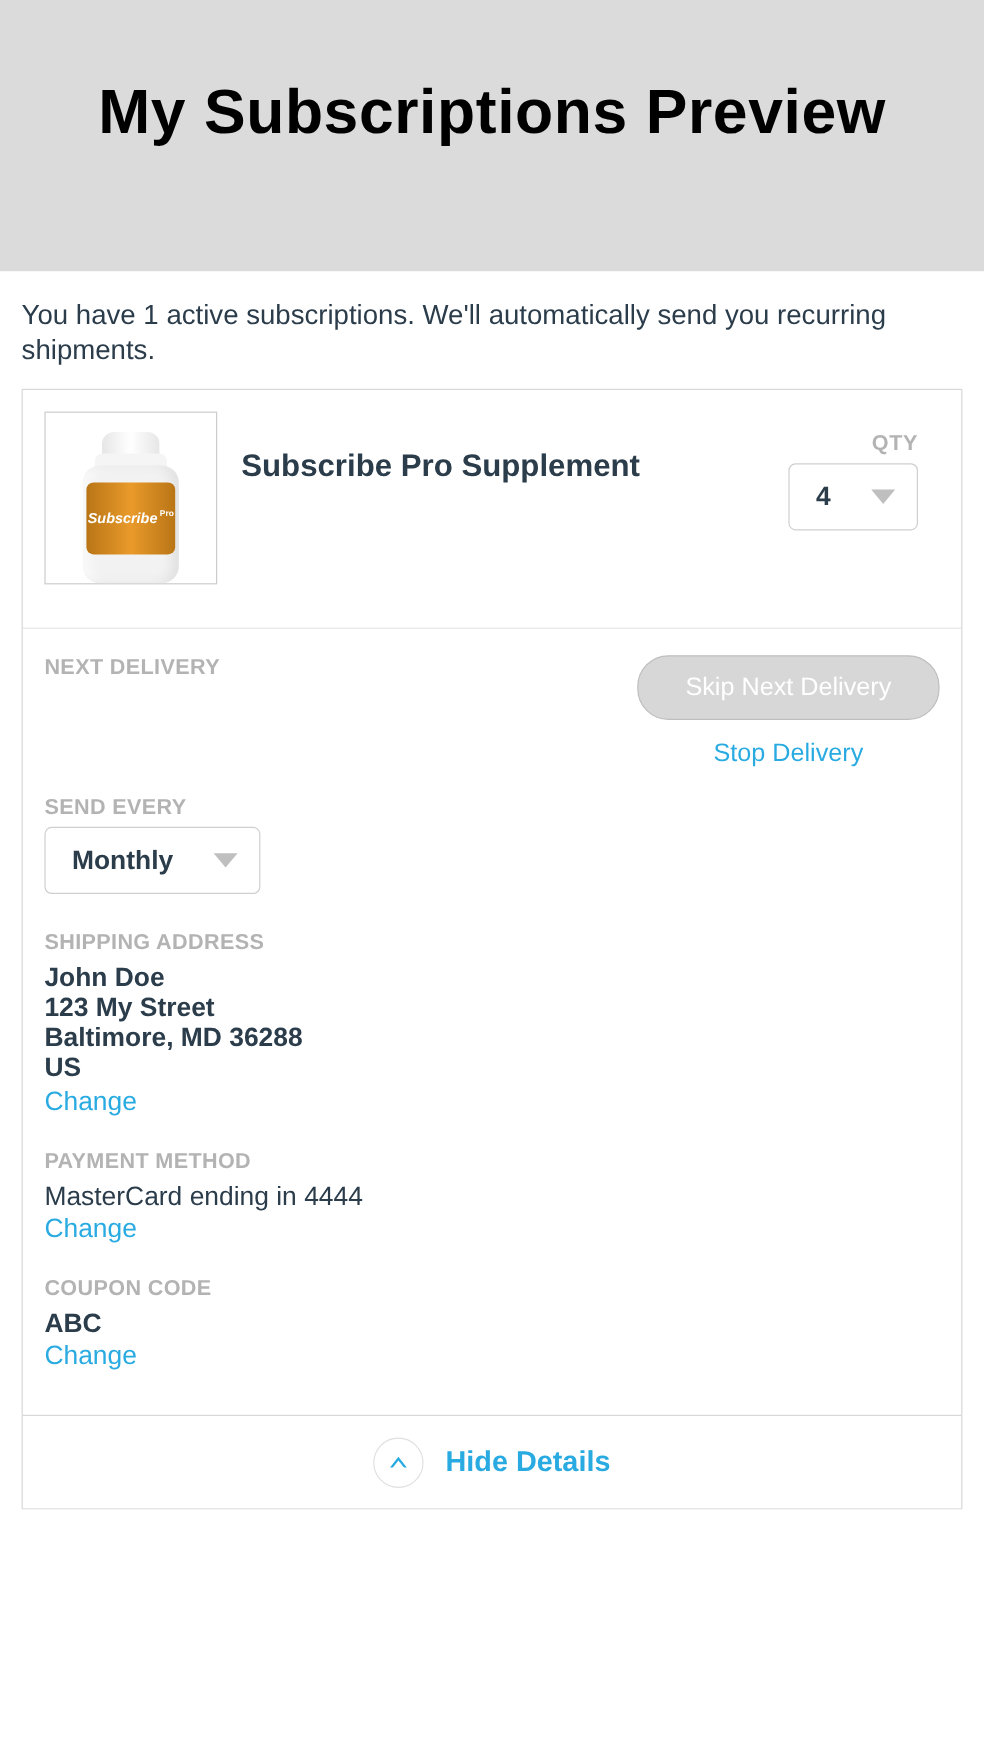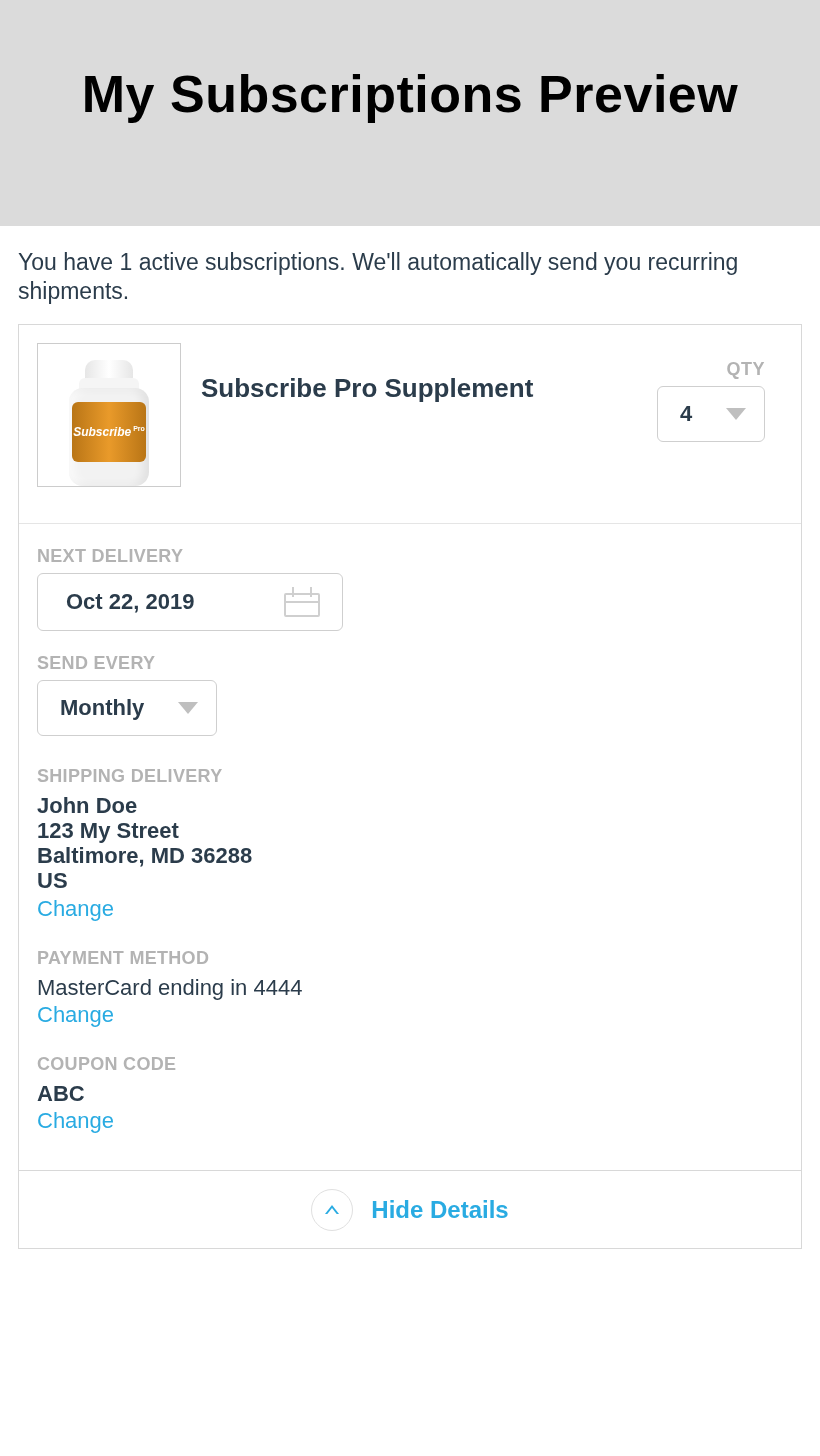--- a/index.html
+++ b/index.html
@@ -82,43 +82,40 @@
       <div class="select-like qty-select">
         <span>4</span>
         <span class="caret"></span>
       </div>
     </div>
   </div>
 
   <div class="delivery-row">
     <div class="date-wrap">
       <div class="section-label">NEXT DELIVERY</div>
-      <div class="date-input">
-        <span class="date-text">Oct 22, 2019</span>
-        <span class="calendar-icon">
-          <span class="box"></span>
-            <span class="line"></span>
-            <span class="ring1"></span>
-            <span class="ring2"></span>
-        </span>
+    </div>
+    <div class="skip-col">
+      <div class="skip-btn">
+        <span>Skip Next Delivery</span>
       </div>
+      <div class="stop-link">Stop Delivery</div>
     </div>
   </div>
 
   <div class="section">
     <div class="section-label">SEND EVERY</div>
     <div class="select-like freq-select">
       <span>Monthly</span>
       <span class="caret"></span>
     </div>
   </div>
 
   <div class="details">
     <div class="block">
-      <div class="section-label">SHIPPING DELIVERY</div>
+      <div class="section-label">SHIPPING ADDRESS</div>
       <div class="line">John Doe</div>
       <div class="line">123 My Street</div>
       <div class="line">Baltimore, MD 36288</div>
       <div class="line">US</div>
       <span class="change-link">Change</span>
     </div>
 
     <div class="block">
       <div class="section-label">PAYMENT METHOD</div>
       <div class="line reg">MasterCard ending in 4444</div>

